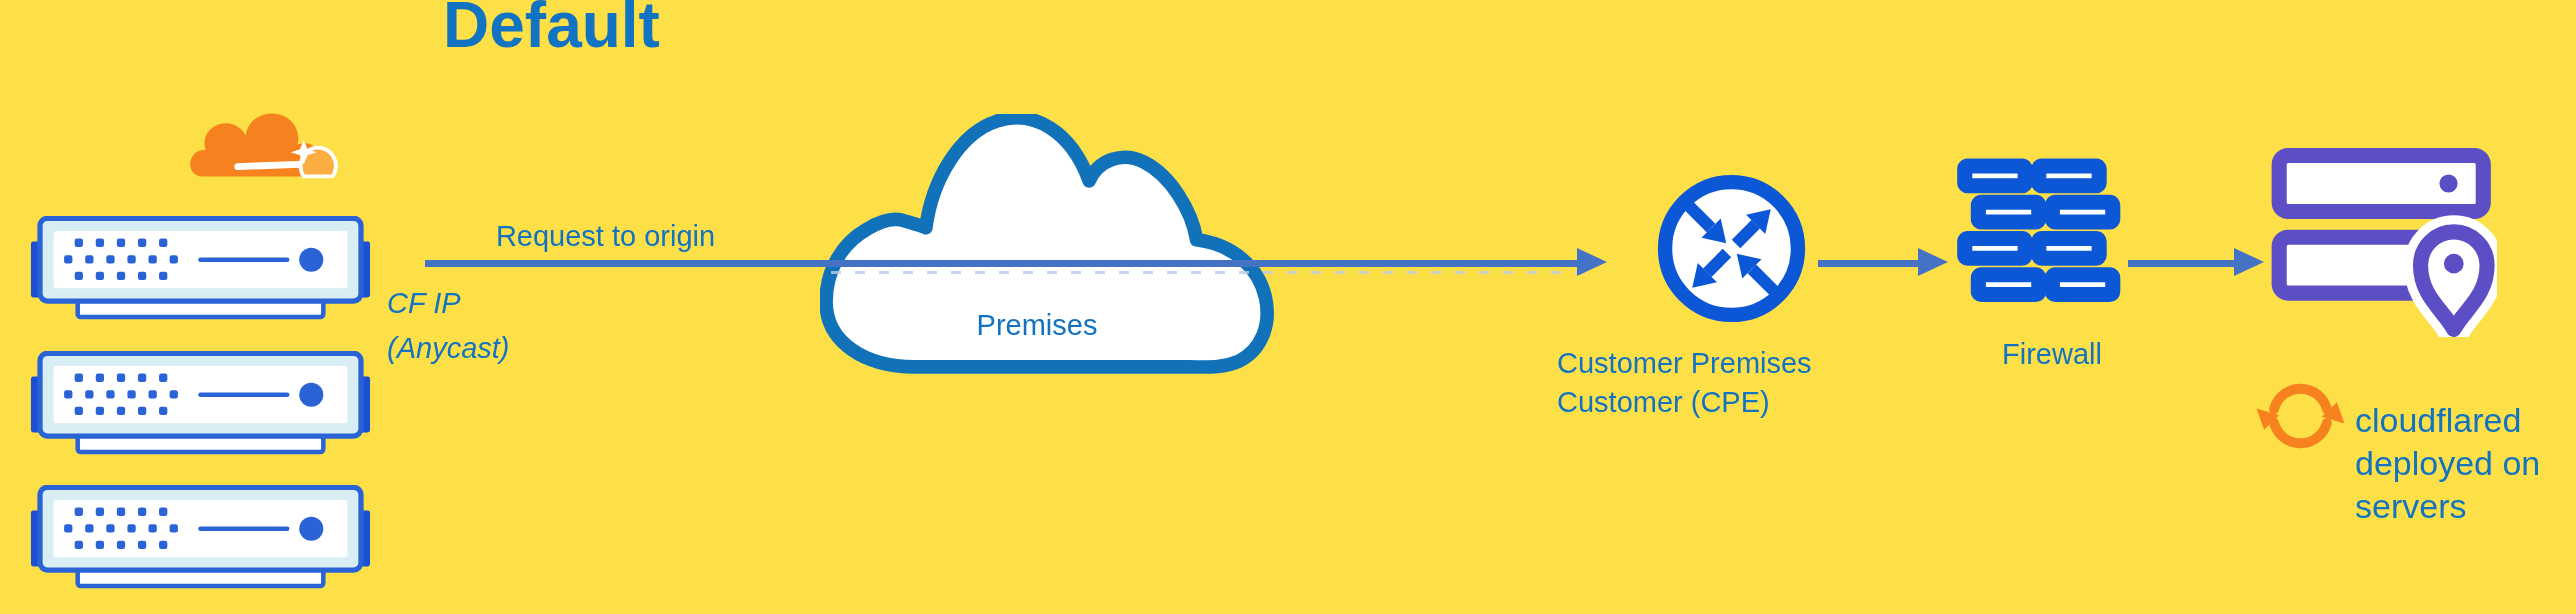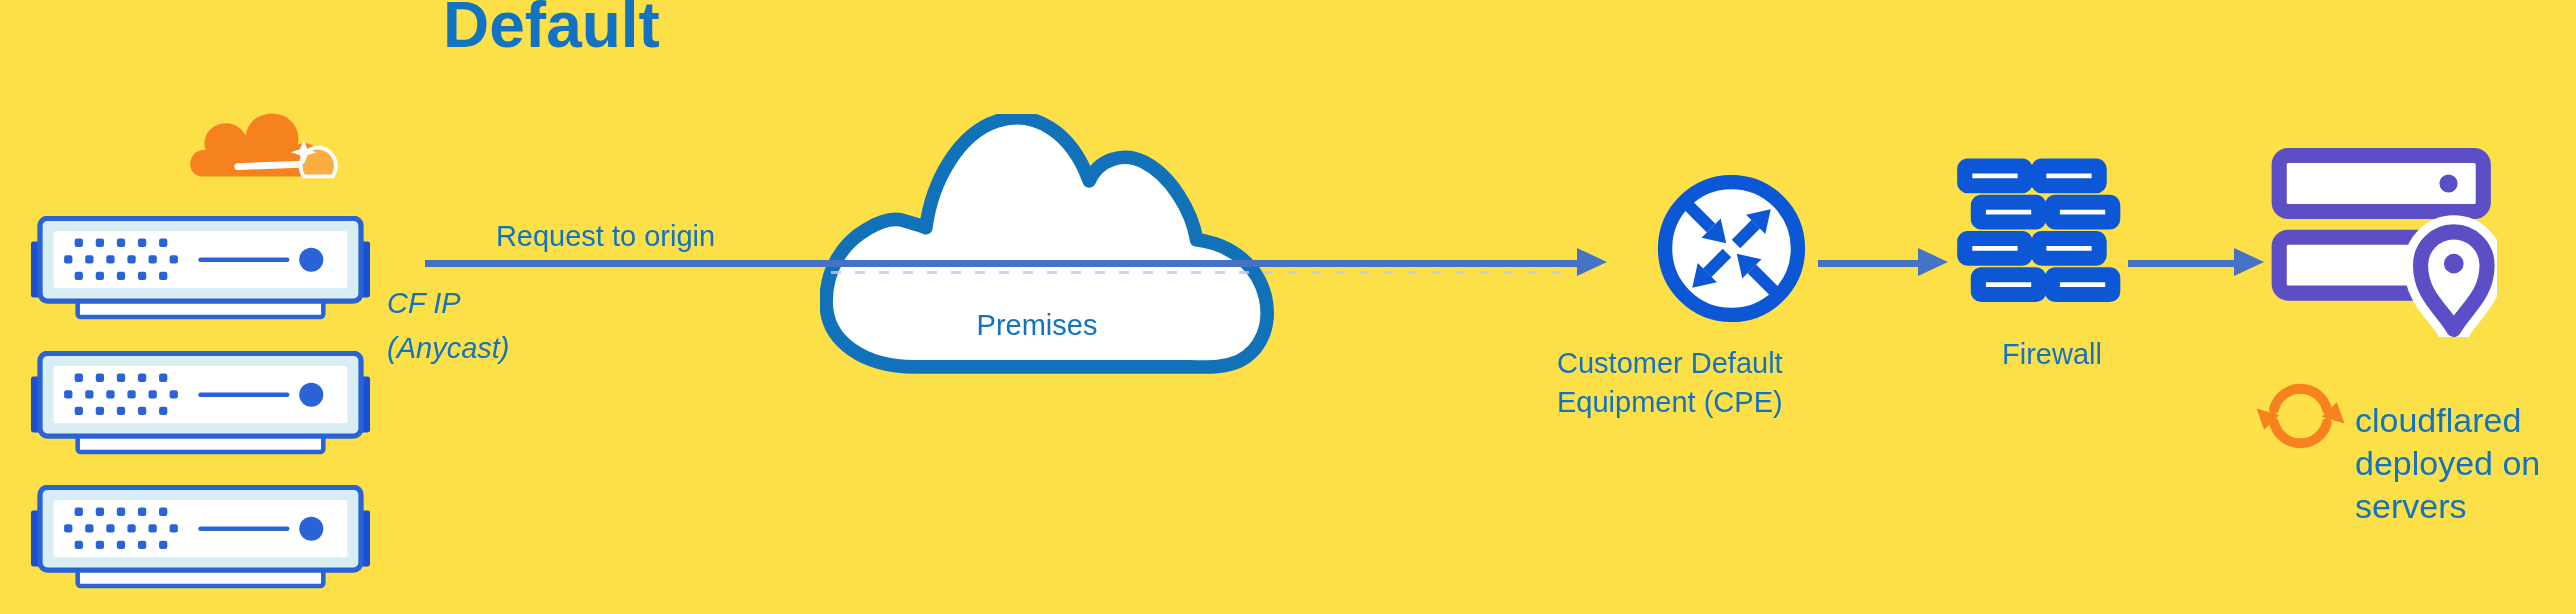--- a/index.html
+++ b/index.html
@@ -177,21 +177,21 @@
       <line x1="6" y1="-6" x2="32" y2="-32"></line>
       <line x1="-6" y1="6" x2="-32" y2="32"></line>
     </g>
     <g style="fill:var(--icon-blue);" stroke="none">
       <polygon points="-7,-7 -39.7,-14.3 -14.3,-39.7"></polygon>
       <polygon points="7,7 39.7,14.3 14.3,39.7"></polygon>
       <polygon points="52,-52 44.7,-19.3 19.3,-44.7"></polygon>
       <polygon points="-52,52 -44.7,19.3 -19.3,44.7"></polygon>
     </g>
   </svg>
-  <div class="abs lbl" style="left:1557px;top:344px;width:341px;">Customer Default Equipment (CPE)</div>
+  <div class="abs lbl" style="left:1557px;top:344px;width:341px;">Customer Premises Customer (CPE)</div>
 
   <div class="abs hline" style="left:1818px;top:260px;width:100px;"></div>
   <div class="abs ahead" style="left:1918px;top:248px;"></div>
 
   <svg class="abs" style="left:1954px;top:157px;" width="168" height="145" viewBox="0 0 222 192">
     <g fill="#fff" style="stroke:var(--icon-blue);" stroke-width="20">
       <rect x="14" y="12" width="80" height="26" rx="4"></rect>
         <rect x="112" y="12" width="80" height="26" rx="4"></rect>
       <rect x="32" y="60" width="80" height="26" rx="4"></rect>
         <rect x="130" y="60" width="80" height="26" rx="4"></rect>

